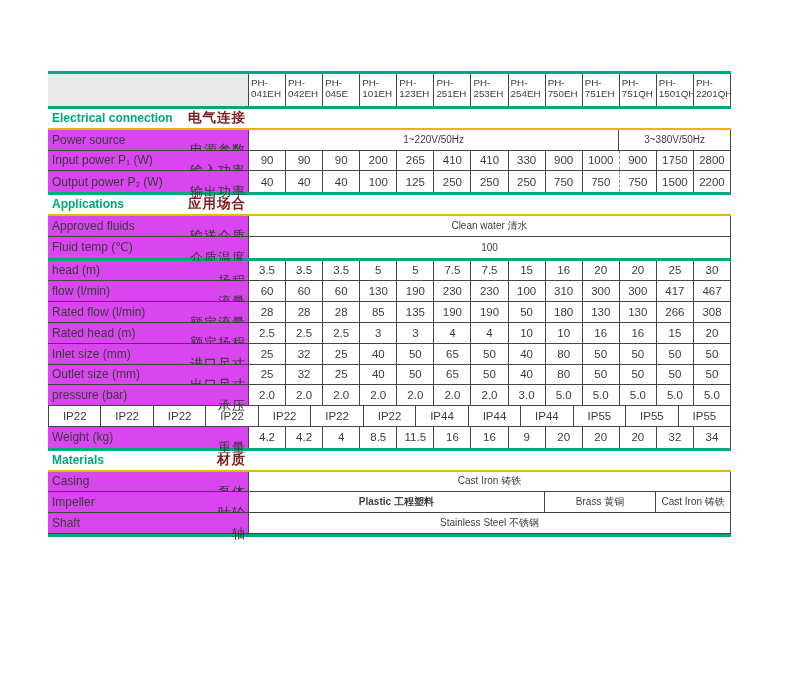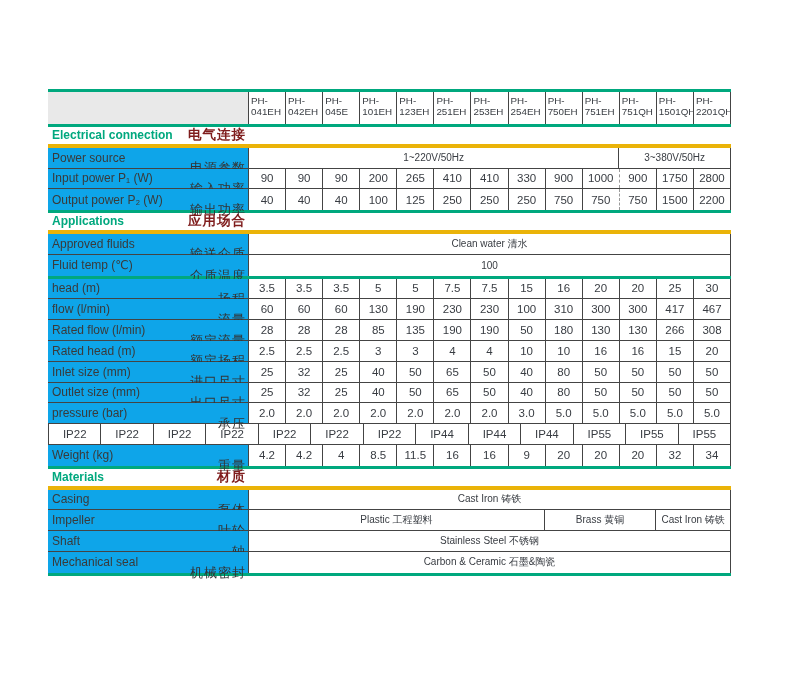--- a/index.html
+++ b/index.html
@@ -11,21 +11,21 @@
   .page {
     position: relative;
     width: 790px;
     height: 700px;
     background: #ffffff;
     overflow: hidden;
   }
   .spec-table {
     position: absolute;
     left: 48px;
-    top: 89px;
+    top: 71px;
     width: 683px;
     color: #383c42;
   }
   .green-bar { height: 3px; background: #00a87e; }
 
   
   .hdr-row { display: flex; height: 32px; }
   .hdr-label { width: 200px; background: #e9e9e9; }
   .hdr-cols { flex: 1; display: flex; border-right: 1px solid #444; }
   .hdr-cell {
@@ -36,22 +36,22 @@
     padding: 3px 0 0 2px;
     color: #383c42;
     overflow: hidden;
     word-break: normal;
   }
 
   
   .title-row {
     display: flex;
     height: 20.8px;
-    border-bottom: 4px solid #eab308;
-    align-items: flex-end;
+    border-bottom: 2px solid #eab308;
+    align-items: flex-start;
   }
   .title-row .lblt {
     width: 200px;
     display: flex;
     justify-content: space-between;
     align-items: center;
     padding: 0 2px 0 4px;
   }
   .title-row .en { color: #00a87e; font-weight: 700; font-size: 12px; }
   .title-row .zh { color: #7f1d1d; font-weight: 700; font-size: 13.5px; letter-spacing: 1px; }
@@ -59,21 +59,21 @@
   
   .row {
     display: flex;
     height: 20.8px;
     border-bottom: 1px solid #444;
     align-items: stretch;
   }
   .row.last, .title-row.last { border-bottom: none; }
   .lbl {
     width: 200px;
-    background: #0ea5e9;
+    background: #d946ef;
     display: flex;
     justify-content: space-between;
     align-items: center;
     padding: 0 2px 0 4px;
   }
   .lbl .en { font-size: 12px; color: #3a3a3a; }
   .lbl .zh { font-size: 13px; color: #333333; letter-spacing: 1px; white-space: nowrap; margin-top: 21px; }
   .vals { flex: 1; display: flex; border-right: 1px solid #444; }
   .cell {
     flex: 1 1 0;
@@ -408,38 +408,29 @@
         <div class="vals">
           <div class="group" style="flex-grow: 13;">Cast Iron 铸铁</div>
         </div>
       </div>
       <div class="row">
         <div class="lbl">
           <div class="en">Impeller</div>
           <div class="zh">叶轮</div>
         </div>
         <div class="vals">
-          <div class="group" style="flex-grow: 8;">Plastic 工程塑料</div>
+          <div class="group" style="flex-grow: 8; font-weight: bold;">Plastic 工程塑料</div>
           <div class="group" style="flex-grow: 3;">Brass 黄铜</div>
           <div class="group" style="flex-grow: 2;">Cast Iron 铸铁</div>
         </div>
       </div>
       <div class="row">
         <div class="lbl">
           <div class="en">Shaft</div>
           <div class="zh">轴</div>
         </div>
         <div class="vals">
           <div class="group" style="flex-grow: 13;">Stainless Steel 不锈钢</div>
-        </div>
-      </div>
-      <div class="row last">
-        <div class="lbl">
-          <div class="en">Mechanical seal</div>
-          <div class="zh">机械密封</div>
-        </div>
-        <div class="vals">
-          <div class="group" style="flex-grow: 13;">Carbon &amp; Ceramic 石墨&amp;陶瓷</div>
         </div>
       </div>
       <div class="green-bar"></div>
     </div>
 </div>
 
 </body></html>

